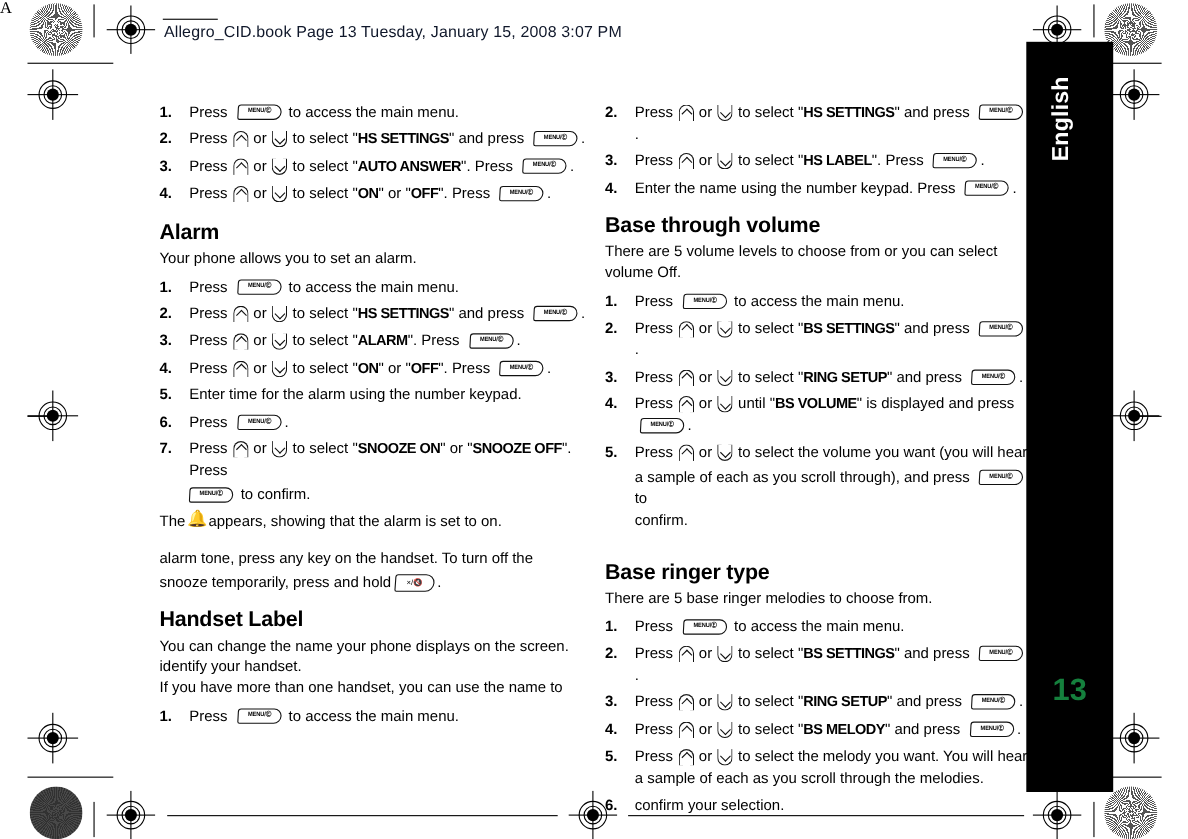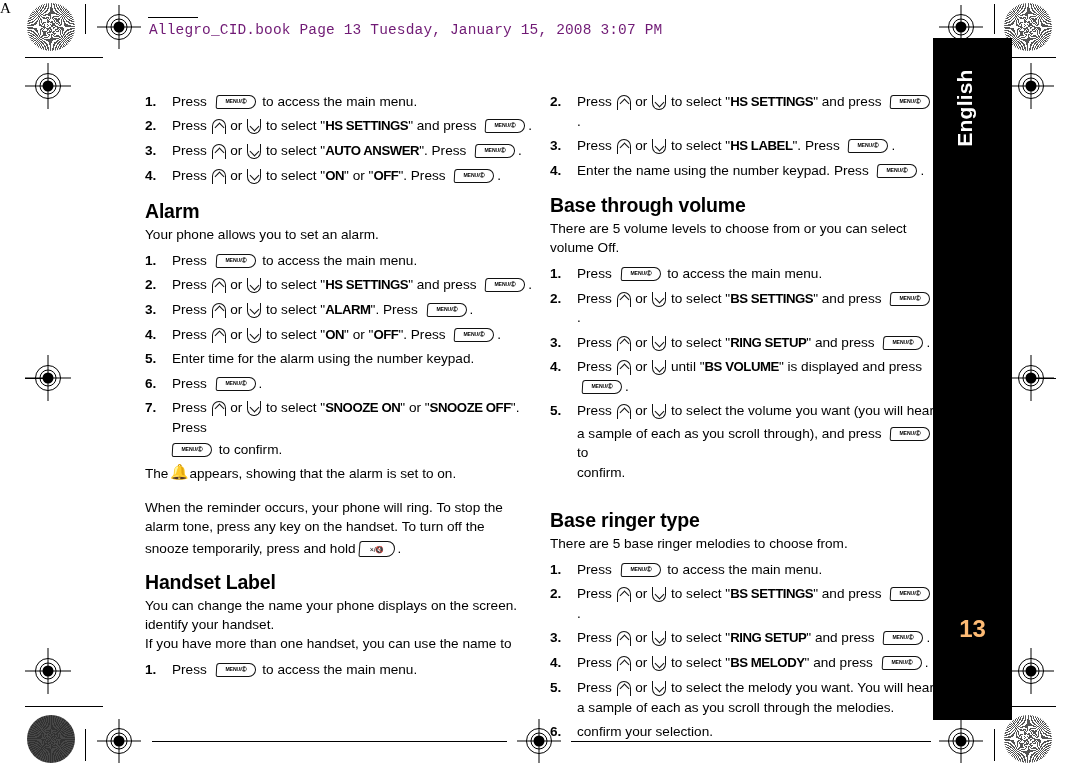--- a/index.html
+++ b/index.html
@@ -45,24 +45,24 @@
     background-blend-mode:multiply;
   }
   .tick{position:absolute;background:#000;}
 
   .cornerA{position:absolute;font-family:"Liberation Serif",serif;font-size:15px;color:#000;}
 
   
   .hdr-rule{position:absolute;background:#000;height:1px;}
   .hdr-text{
     position:absolute;
-    font-family:Liberation Mono, monospace;
+    font-family:Liberation Sans, sans-serif;
     font-size:14.5px;
     letter-spacing:.15px;
-    color:#701a75;
+    color:#0f172a;
     white-space:nowrap;
   }
 
   
   .col{position:absolute;}
   .col-left{left:145px;top:92px;width:390px;}
   .col-right{left:550px;top:92px;width:385px;}
 
   h2.sec{
     font-size:19.5px;
@@ -214,21 +214,21 @@
     color:#fff;
     font-size:21px;font-weight:bold;
     transform:rotate(-90deg);
     transform-origin:center;
     letter-spacing:.2px;
   }
   .sidetab .pageno{
     position:absolute;
     left:0;right:0;bottom:77px;
     text-align:center;
-    color:#fdba74;font-size:24px;font-weight:bold;
+    color:#15803d;font-size:28px;font-weight:bold;
   }
 </style>
 </head>
 <body>
 
 <div class="page">
 
   <div class="rosette" style="left:27px;top:3px;width:48px;height:48px;"></div>
   <div class="rosette" style="left:1004px;top:3px;width:48px;height:48px;"></div>
   <div class="rosette solid" style="left:27px;top:715px;width:48px;height:48px;"></div>
@@ -416,21 +416,20 @@
           <span class="key key-menu" style="margin-left:0;"></span>
           <span>to confirm.</span>
         </span>
       </li>
     </ol>
 
     <p class="body" style="margin-top:6px;margin-bottom:16px;">
       <span>The</span><span class="icon-bell"></span><span>appears, showing that the alarm is set to on.</span>
     </p>
     <p class="body" style="margin-bottom:0;">
-      <span class="ln">When the reminder occurs, your phone will ring. To stop the</span>
       <span class="ln">alarm tone, press any key on the handset. To turn off the</span>
       <span class="ln" style="margin-top:4px;">
         <span>snooze temporarily, press and hold</span><span class="key key-mute"></span><span>.</span>
       </span>
     </p>
 
     <h2 class="sec" style="margin-top:13px;">Handset Label</h2>
     <p class="body">
       <span class="ln">You can change the name your phone displays on the screen.</span>
       <span class="ln">identify your handset.</span>

